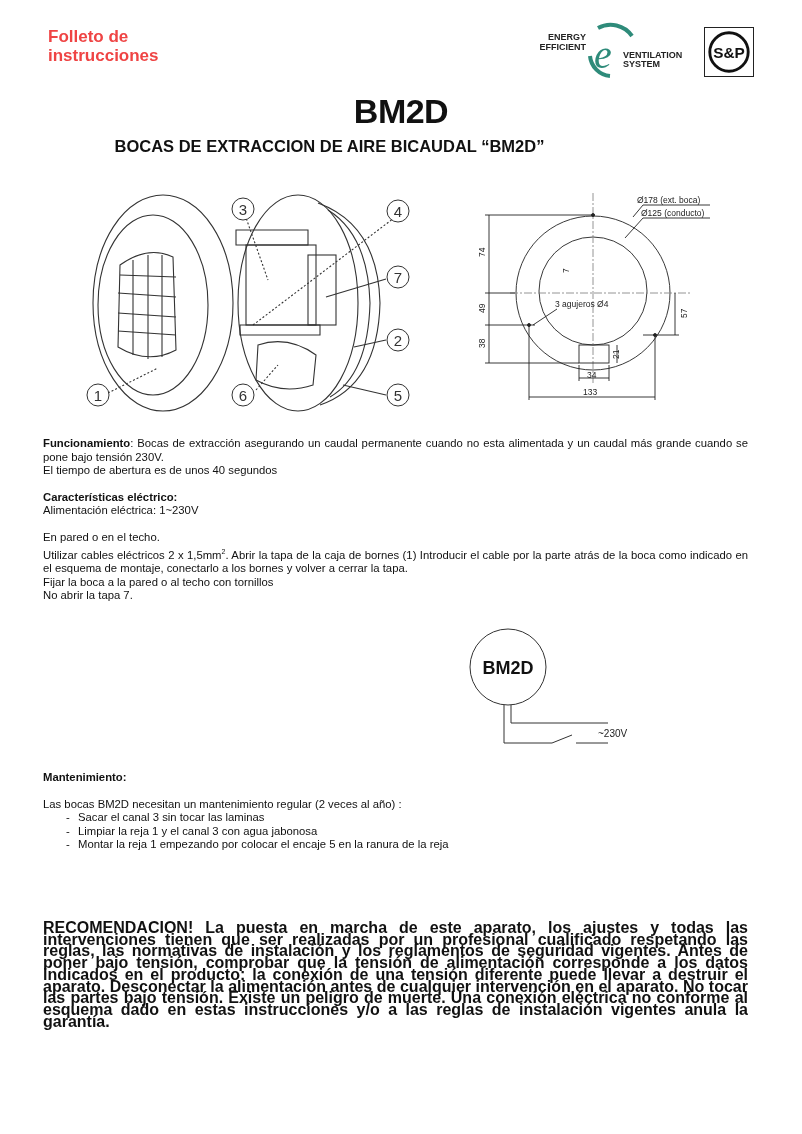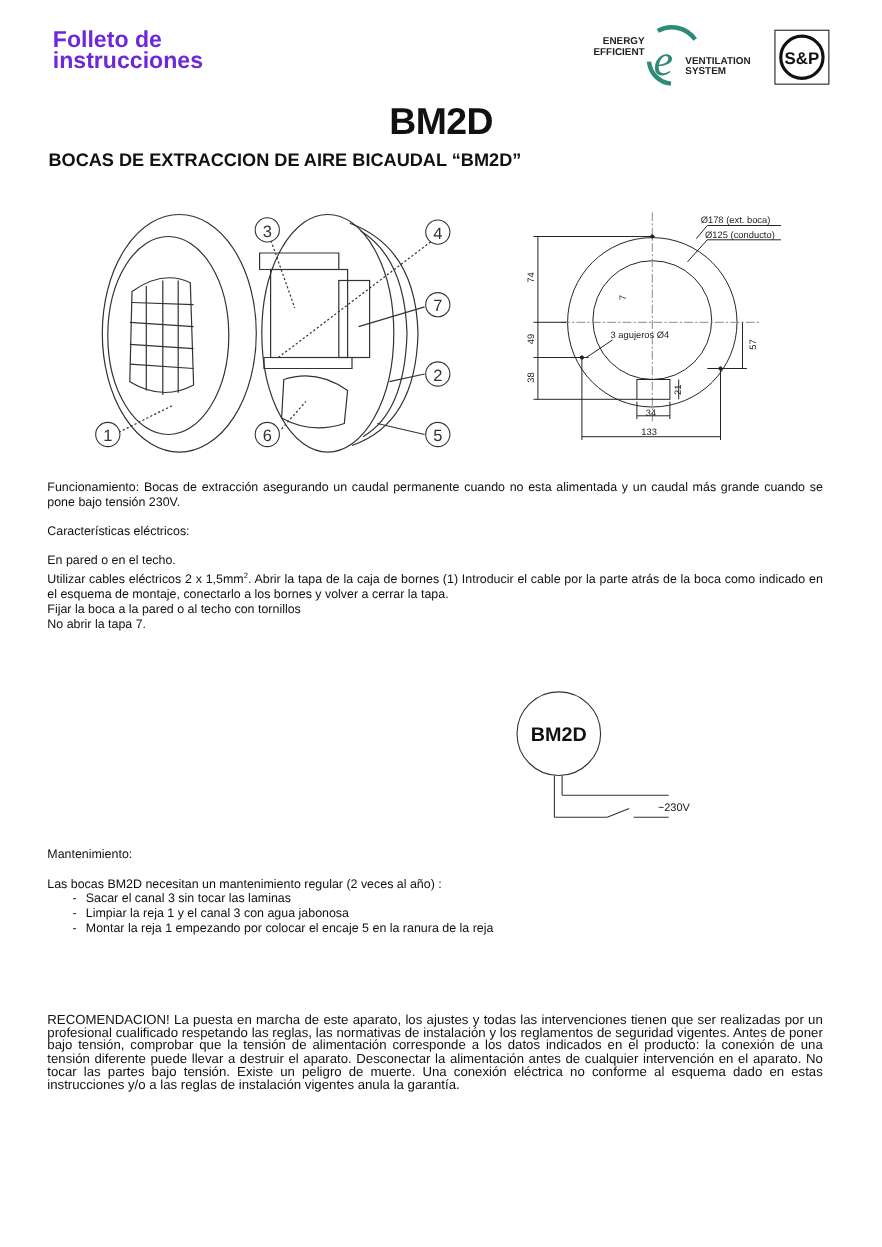--- a/index.html
+++ b/index.html
@@ -1,39 +1,39 @@
 <!DOCTYPE html>
 <html><head>
 <meta charset="utf-8">
 <style>
   html, body { margin: 0; padding: 0; background: #ffffff; }
   body { width: 802px; height: 1134px; position: relative; overflow: hidden;
          font-family: "Liberation Sans", sans-serif; color: #111; }
   .abs { position: absolute; }
-  .brochure-label { left: 48px; top: 27px; color: #6d28d9; font-weight: bold;
-         font-size: 21px; line-height: 19px; }
+  .brochure-label { left: 48px; top: 27px; color: #ef4444; font-weight: bold;
+         font-size: 17px; line-height: 19px; }
   .logo-ee { left: 528px; top: 20px; width: 165px; height: 60px; }
   .logo-sp { left: 704px; top: 27px; width: 50px; height: 50px; border: 1.5px solid #222; box-sizing: border-box; }
   .main-title { left: 0; width: 802px; top: 92px; text-align: center;
          font-weight: bold; font-size: 34px; letter-spacing: -0.5px; }
-  .sub-title { left: 0; width: 659px; top: 137px; 
-         font-weight: bold; font-size: 16.5px; margin-left: 44px; }
+  .sub-title { left: 0; width: 659px; top: 137px; text-align: center;
+         font-weight: bold; font-size: 16.5px; }
   .exploded { left: 58px; top: 185px; width: 370px; height: 240px; }
   .dims { left: 465px; top: 185px; width: 260px; height: 225px; }
   .text-block { left: 43px; width: 705px; font-size: 11.3px; line-height: 13.6px; }
   .text-block p { margin: 0; }
   .just { text-align: justify; }
-  .bold { font-weight: normal; }
+  .bold { font-weight: bold; }
   .gap { height: 13px; }
   .wiring { left: 448px; top: 625px; width: 210px; height: 120px; }
   ul.maint { list-style: none; margin: 0; padding: 0; }
   ul.maint li { position: relative; padding-left: 35px; margin-left: 0; }
   ul.maint li::before { content: "-"; position: absolute; left: 23px; }
-  .reco { left: 43px; top: 922px; width: 705px; font-size: 12px; line-height: 11.7px;
-          font-weight: normal; text-align: justify; }
+  .reco { left: 43px; top: 922px; width: 705px; font-size: 16px; line-height: 11.7px;
+          font-weight: bold; text-align: justify; }
 </style>
 </head>
 <body>
 
 <div class="abs brochure-label">
   <div>Folleto de</div>
   <div>instrucciones</div>
 </div>
 
 <svg class="abs logo-ee" viewBox="0 0 165 60">
@@ -144,22 +144,24 @@
     <text x="104" y="88" transform="rotate(-90 104 88)">7</text>
     <text x="222" y="133" transform="rotate(-90 222 133)">57</text>
     <text x="154" y="174" transform="rotate(-90 154 174)">21</text>
     <text x="122" y="193">34</text>
     <text x="118" y="210">133</text>
   </g>
 </svg>
 
 <div class="abs text-block" style="top:437px;">
   <p class="just"><span class="bold">Funcionamiento</span><span>: Bocas de extracción asegurando un caudal permanente cuando no esta alimentada y un caudal más grande cuando se pone bajo tensión 230V.</span></p>
+  <p>El tiempo de abertura es de unos 40 segundos</p>
   <div class="gap"></div>
-  <p class="bold">Características eléctricos:</p>
+  <p class="bold">Características eléctrico:</p>
+  <p>Alimentación eléctrica: 1~230V</p>
   <div class="gap"></div>
   <p>En pared o en el techo.</p>
   <p class="just"><span>Utilizar cables eléctricos 2 x 1,5mm</span><sup style="font-size:7px;">2</sup><span>. Abrir la tapa de la caja de bornes (1) Introducir el cable por la parte atrás de la boca como indicado en el esquema de montaje, conectarlo a los bornes y volver a cerrar la tapa.</span></p>
   <p>Fijar la boca a la pared o al techo con tornillos</p>
   <p>No abrir la tapa 7.</p>
 </div>
 
 <svg class="abs wiring" viewBox="0 0 210 120" fill="none" stroke="#333" stroke-width="1">
   <circle cx="60" cy="42" r="38"></circle>
   <text x="60" y="49" text-anchor="middle" font-family="Liberation Sans, sans-serif" font-weight="bold" font-size="18" fill="#111" stroke="none">BM2D</text>

